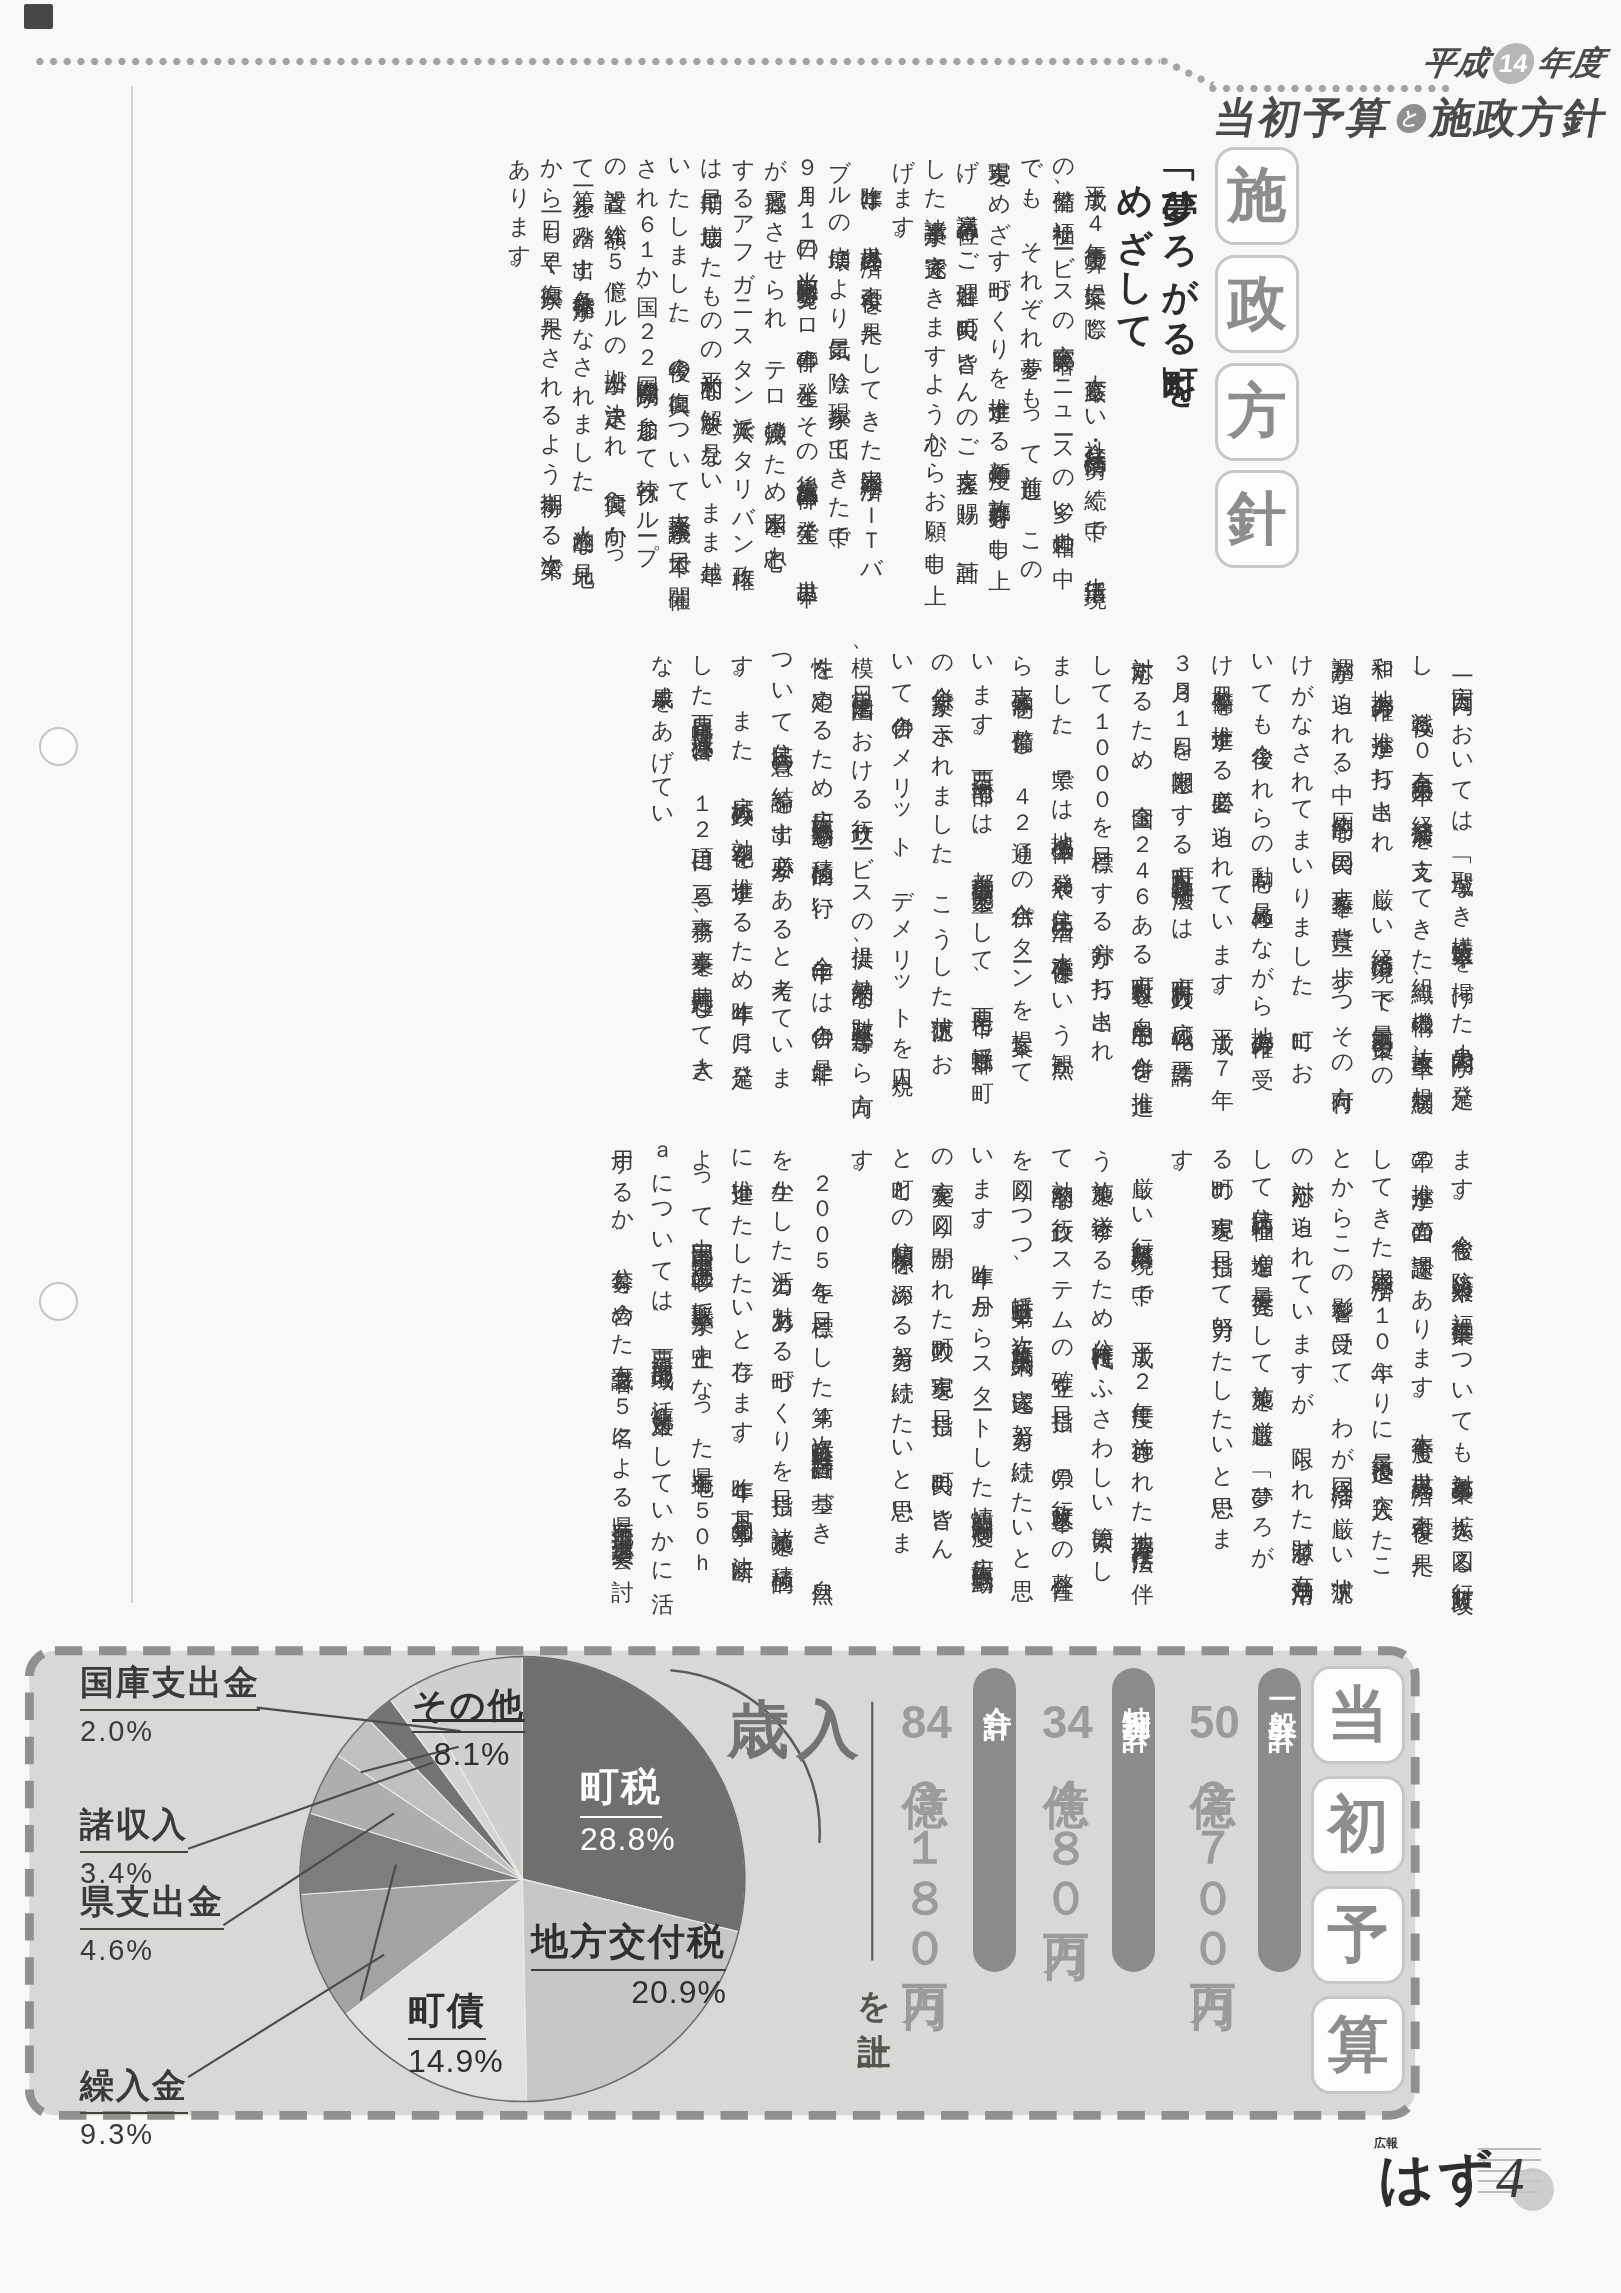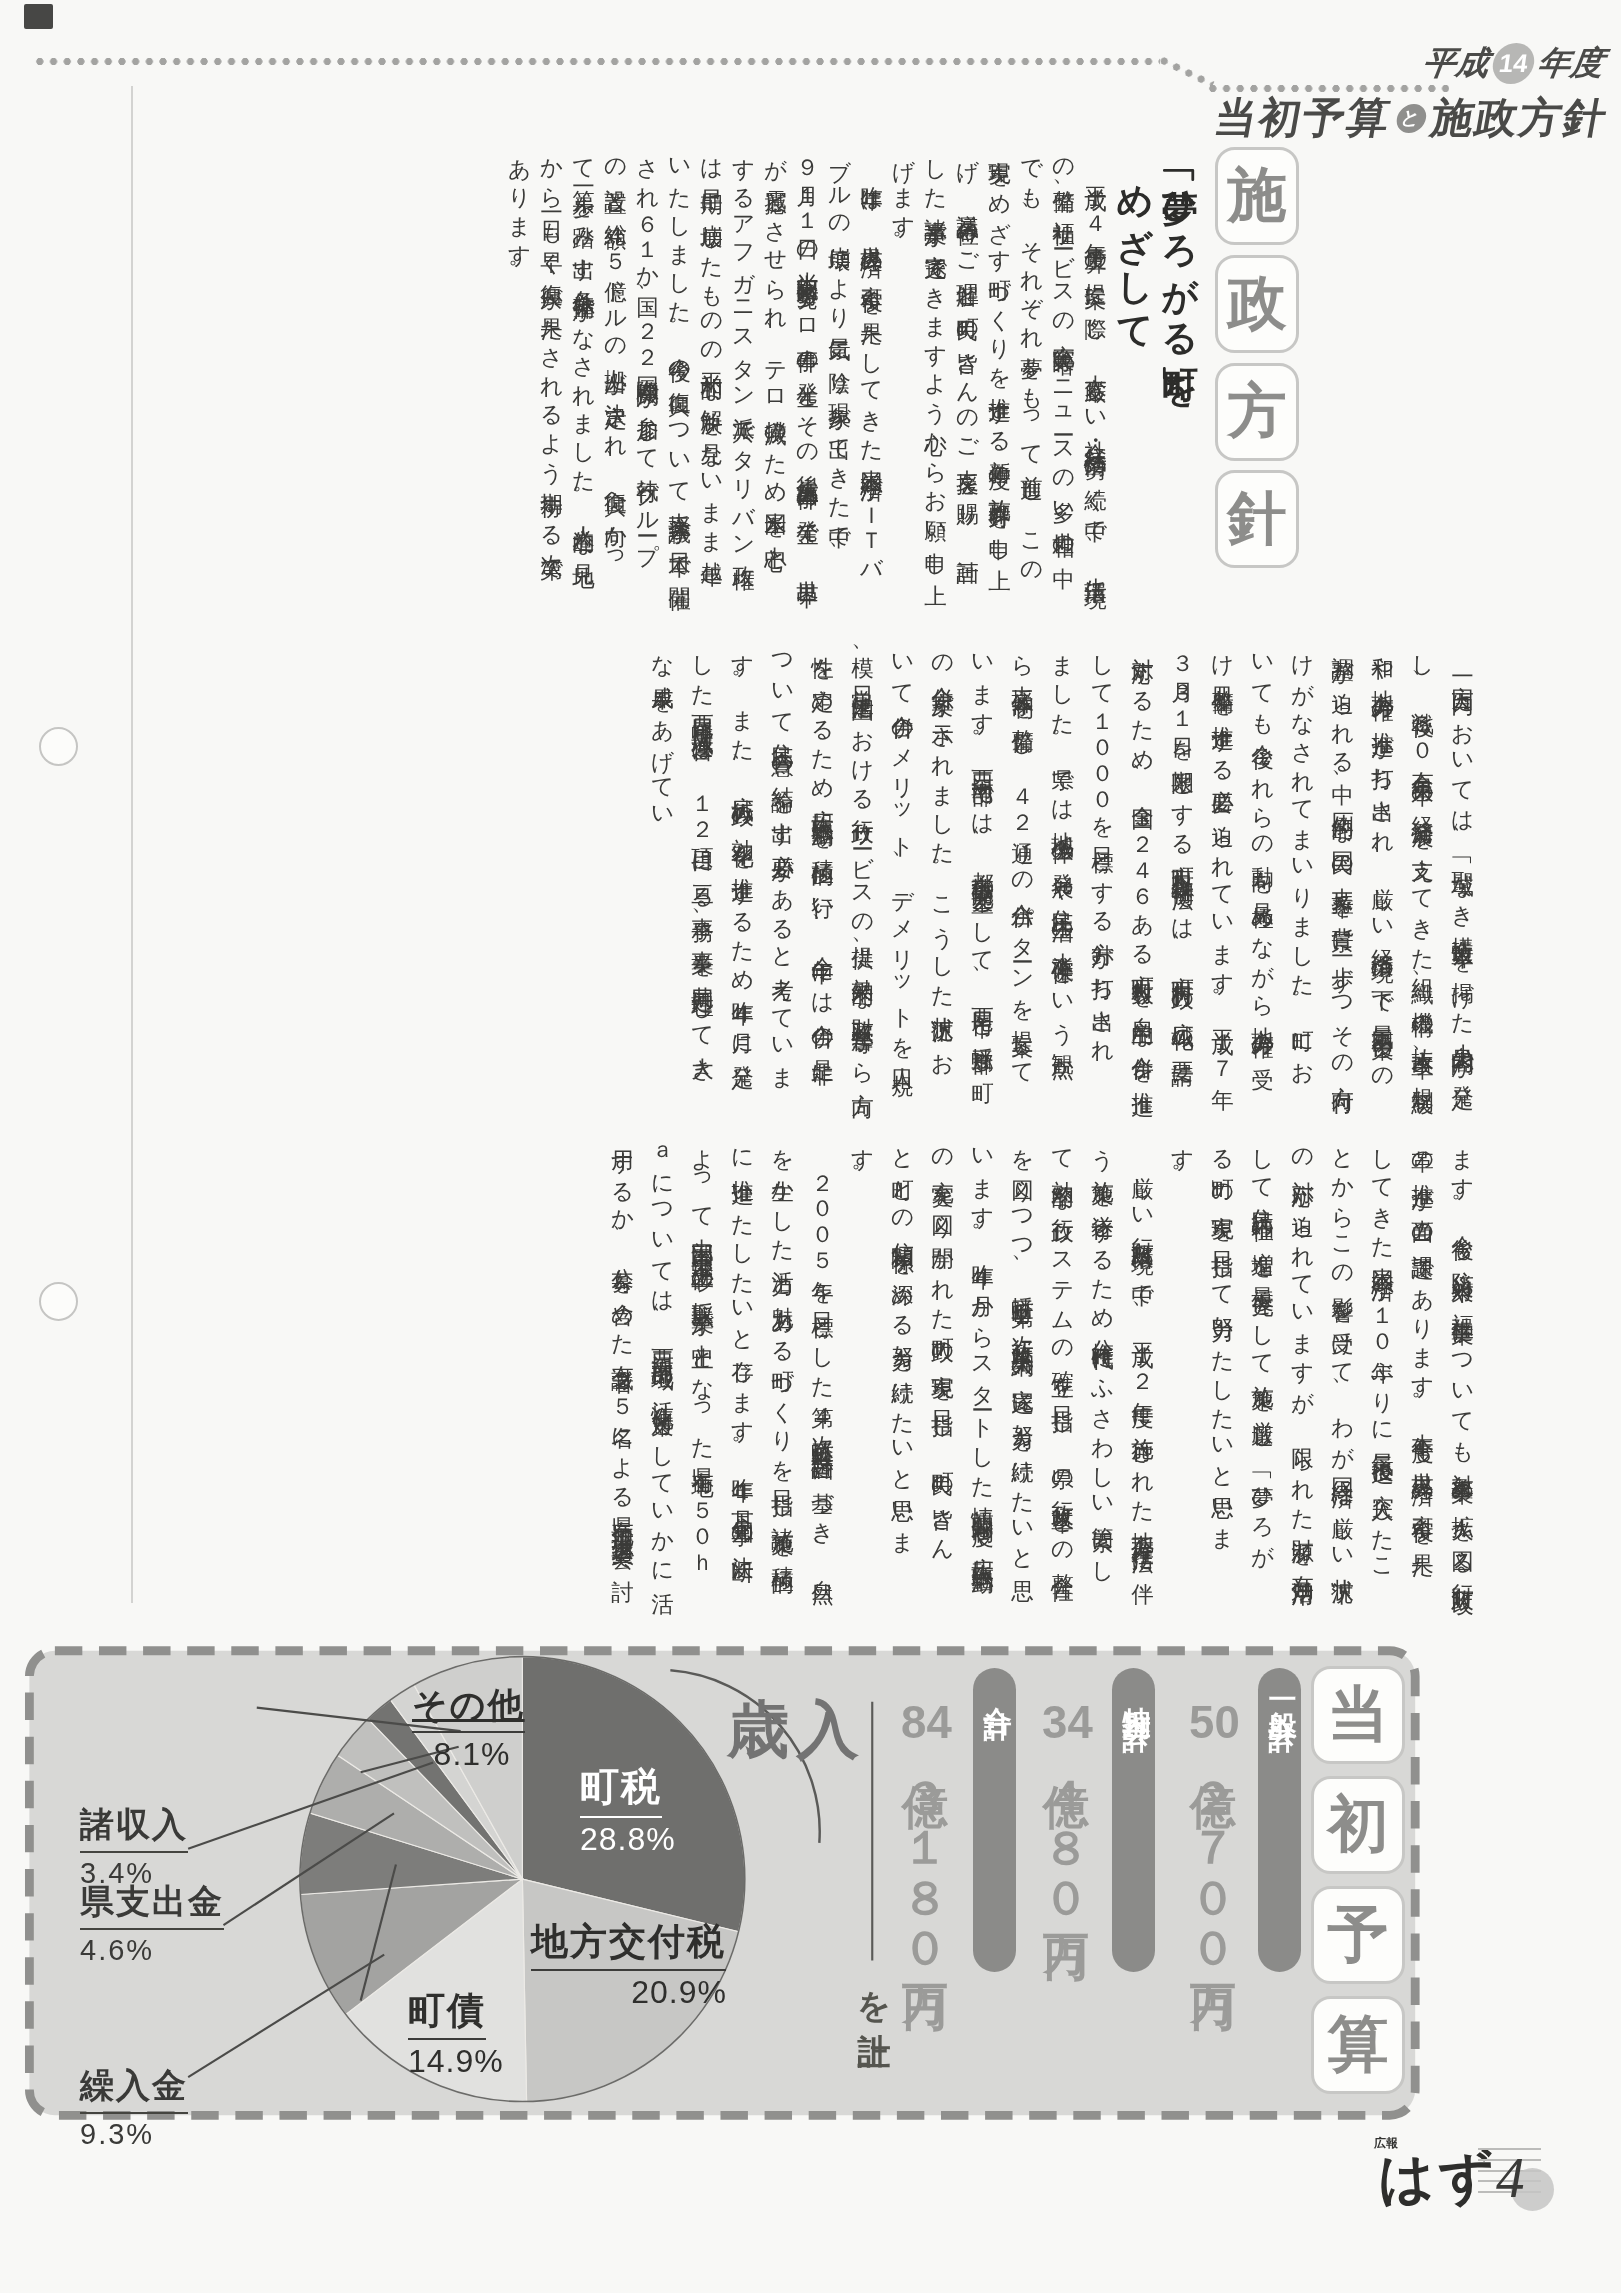--- a/index.html
+++ b/index.html
@@ -152,20 +152,24 @@
   </div>
   <div class="abs" style="left:408px;top:1986px;">
     <span class="onpie-name">町債</span>
     <div class="onpie-pct">14.9%</div>
   </div>
   <div class="abs" style="left:412px;top:1682px;">
     <span class="onpie-name" style="font-size:35px;text-decoration:underline;">その他</span>
     <div class="onpie-pct" style="padding-left:21.6px;">8.1%</div>
   </div>
 
+  <div class="abs" style="left:80px;top:1660px;">
+    <span class="pie-name">国庫支出金</span>
+    <div class="pie-pct">2.0%</div>
+  </div>
   <div class="abs" style="left:80px;top:1802px;">
     <span class="pie-name">諸収入</span>
     <div class="pie-pct">3.4%</div>
   </div>
   <div class="abs" style="left:80px;top:1879px;">
     <span class="pie-name">県支出金</span>
     <div class="pie-pct">4.6%</div>
   </div>
   <div class="abs" style="left:80px;top:2031px;margin-top:32px;">
     <span class="pie-name">繰入金</span>

